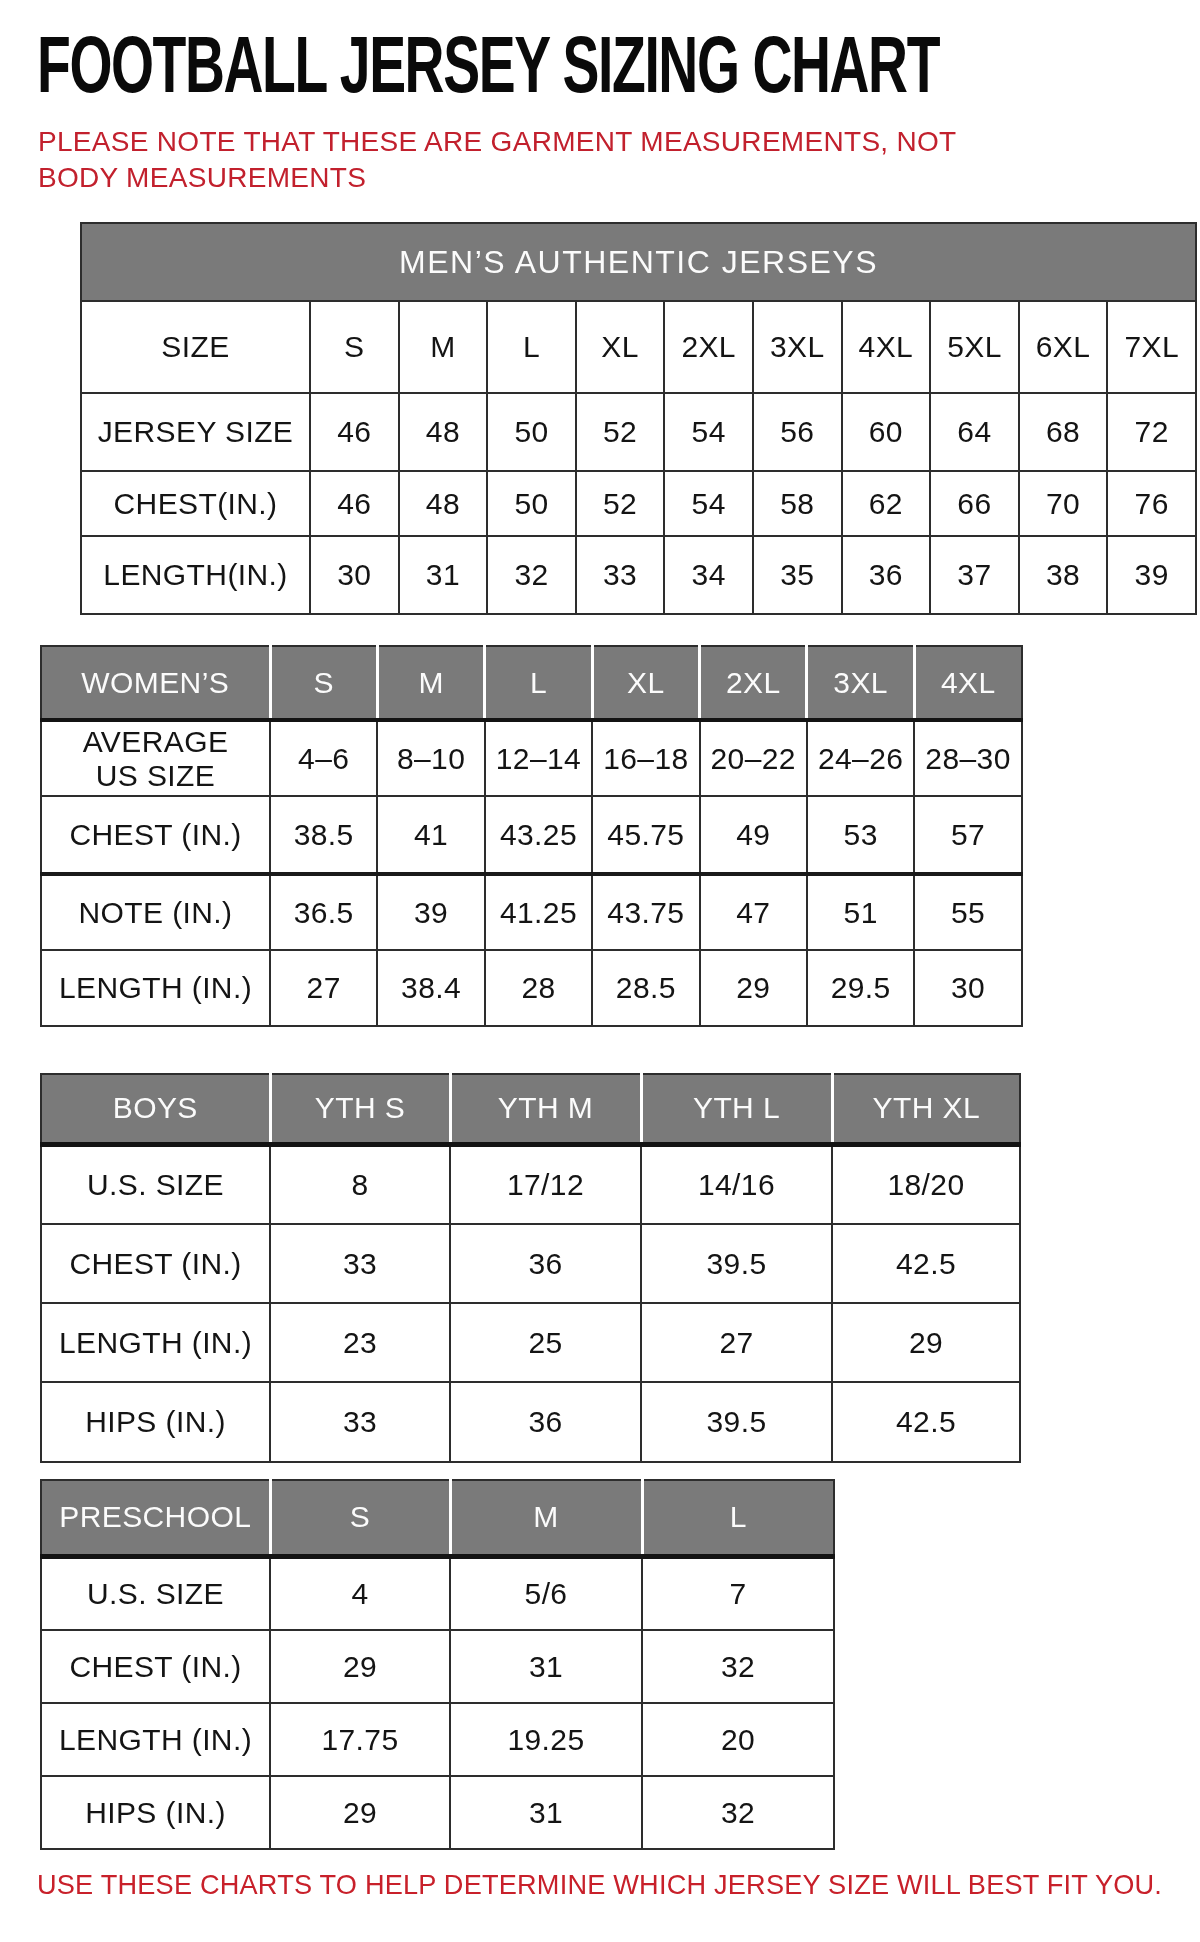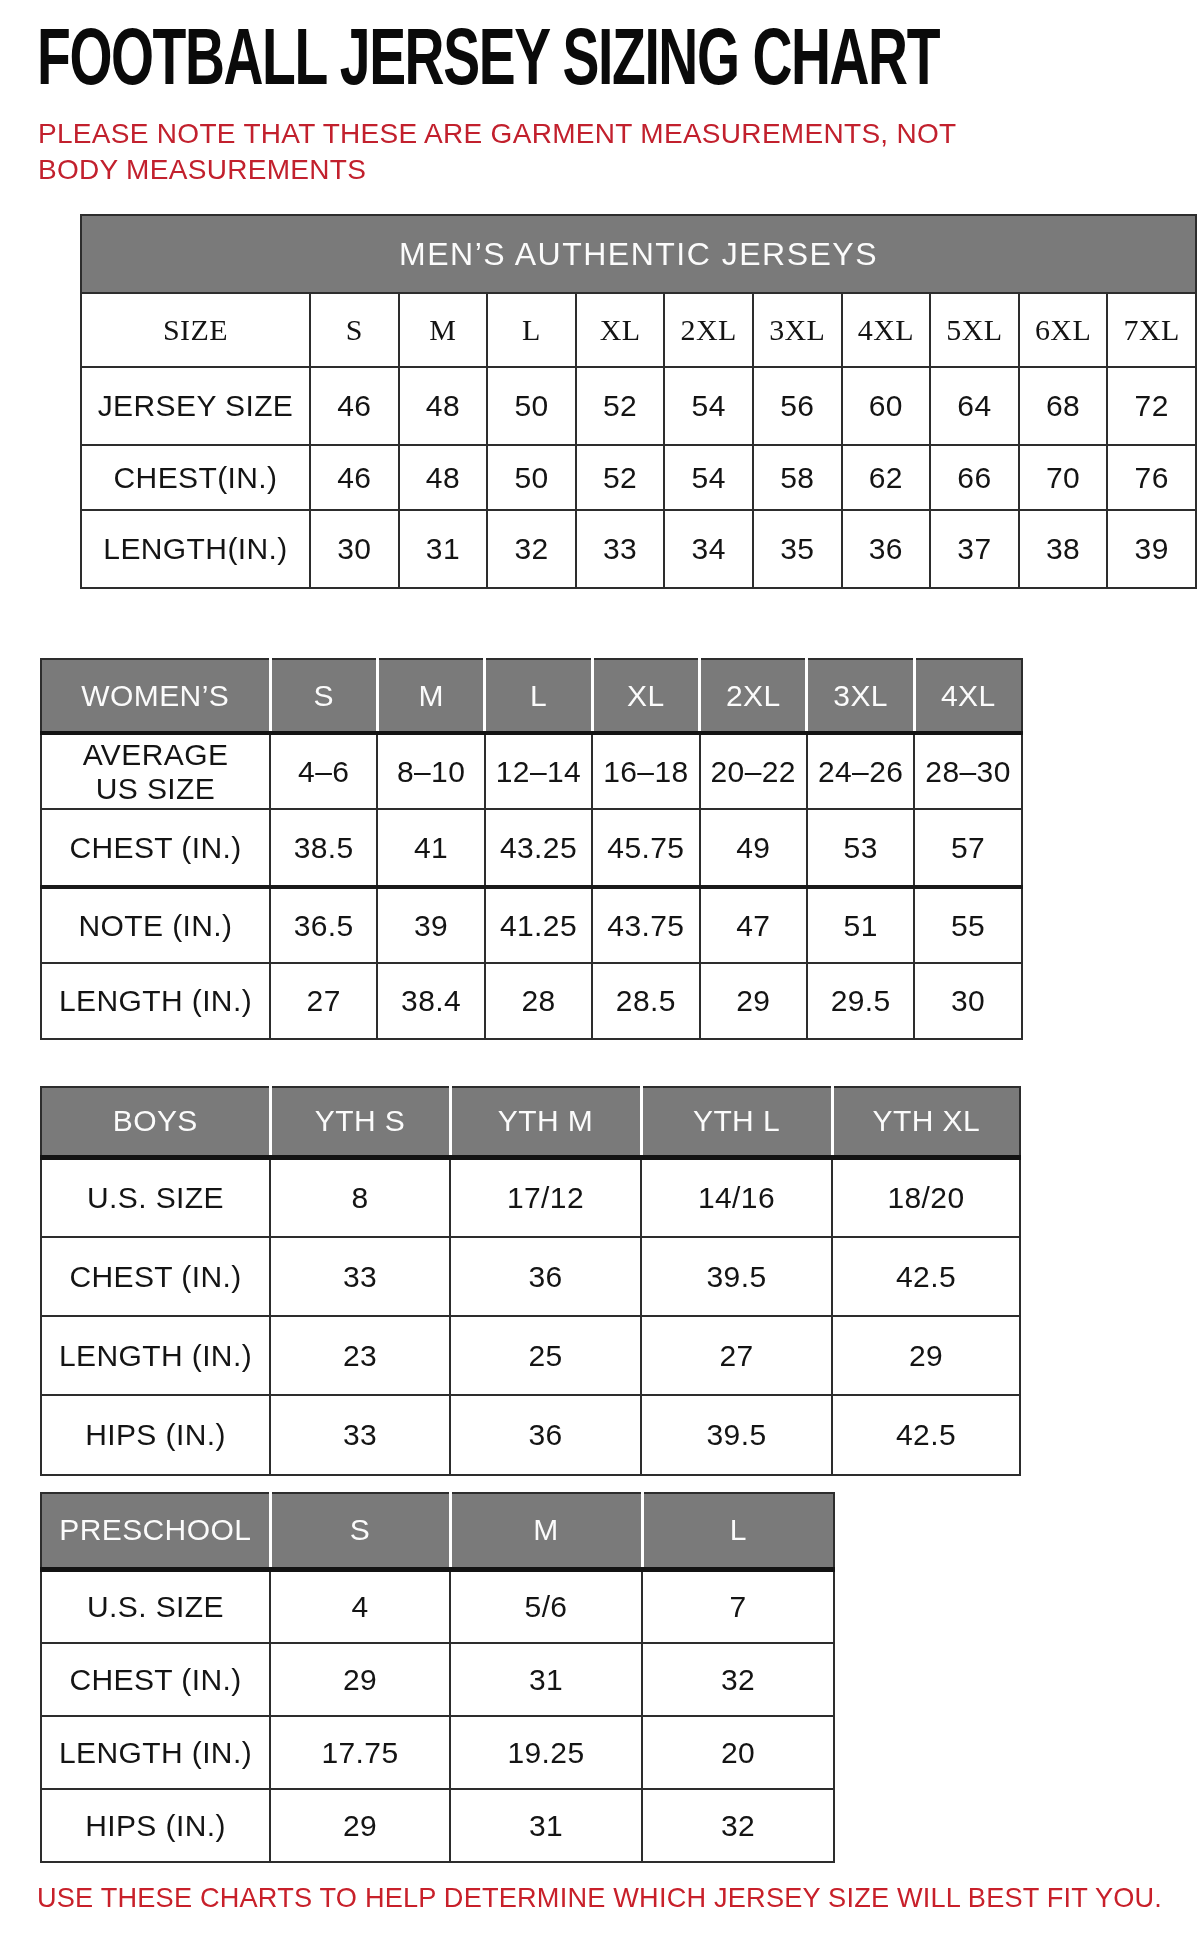--- a/index.html
+++ b/index.html
@@ -1,17 +1,17 @@
 <!DOCTYPE html>
 <html><head>
 <meta charset="utf-8">
 <style>
   html,body{margin:0;padding:0;background:#ffffff;}
   body{width:1200px;height:1942px;font-family:"Liberation Sans",sans-serif;color:#161616;overflow:hidden;}
-  .page{padding:16px 0 0 40px;}
+  .page{padding:24px 0 0 40px;}
 
   .title{margin:2px 0 0 -3px;line-height:78px;height:82px;white-space:nowrap;}
   .title span{display:inline-block;font-size:79px;font-weight:bold;letter-spacing:-2px;
       transform:scaleX(0.70);transform-origin:left center;color:#0a0a0a;}
 
   .note{margin:16px 0 0 -2px;width:940px;font-size:28px;line-height:36px;
       letter-spacing:0.3px;white-space:pre-line;}
 
   .tbl{border-collapse:collapse;table-layout:fixed;margin-top:0;}
   .tbl td{border:2px solid #2d2d2d;text-align:center;vertical-align:middle;
@@ -53,21 +53,21 @@
         <col style="width:88.6px;">
         <col style="width:88.6px;">
         <col style="width:88.6px;">
         <col style="width:88.6px;">
         <col style="width:88.6px;">
     </colgroup>
     <tbody>
         <tr class="band-merged" style="height:78px;">
       <td colspan="11">MEN’S AUTHENTIC JERSEYS</td>
     </tr>
-    <tr style="height:74px;font-family:Liberation Serif, serif;">
+    <tr style="height:92px;">
       <td>SIZE</td>
       <td>S</td>
       <td>M</td>
       <td>L</td>
       <td>XL</td>
       <td>2XL</td>
       <td>3XL</td>
       <td>4XL</td>
       <td>5XL</td>
       <td>6XL</td>
@@ -110,21 +110,21 @@
       <td>36</td>
       <td>37</td>
       <td>38</td>
       <td>39</td>
     </tr>
   </tbody>
     </table>
 
   <div class="gap30"></div>
 
-  <table class="tbl" style="width:981px;margin-top:39px;">
+  <table class="tbl" style="width:981px;">
     <colgroup>
       <col style="width:229px;">
         <col style="width:107.4px;">
         <col style="width:107.4px;">
         <col style="width:107.4px;">
         <col style="width:107.4px;">
         <col style="width:107.4px;">
         <col style="width:107.4px;">
         <col style="width:107.4px;">
     </colgroup>

